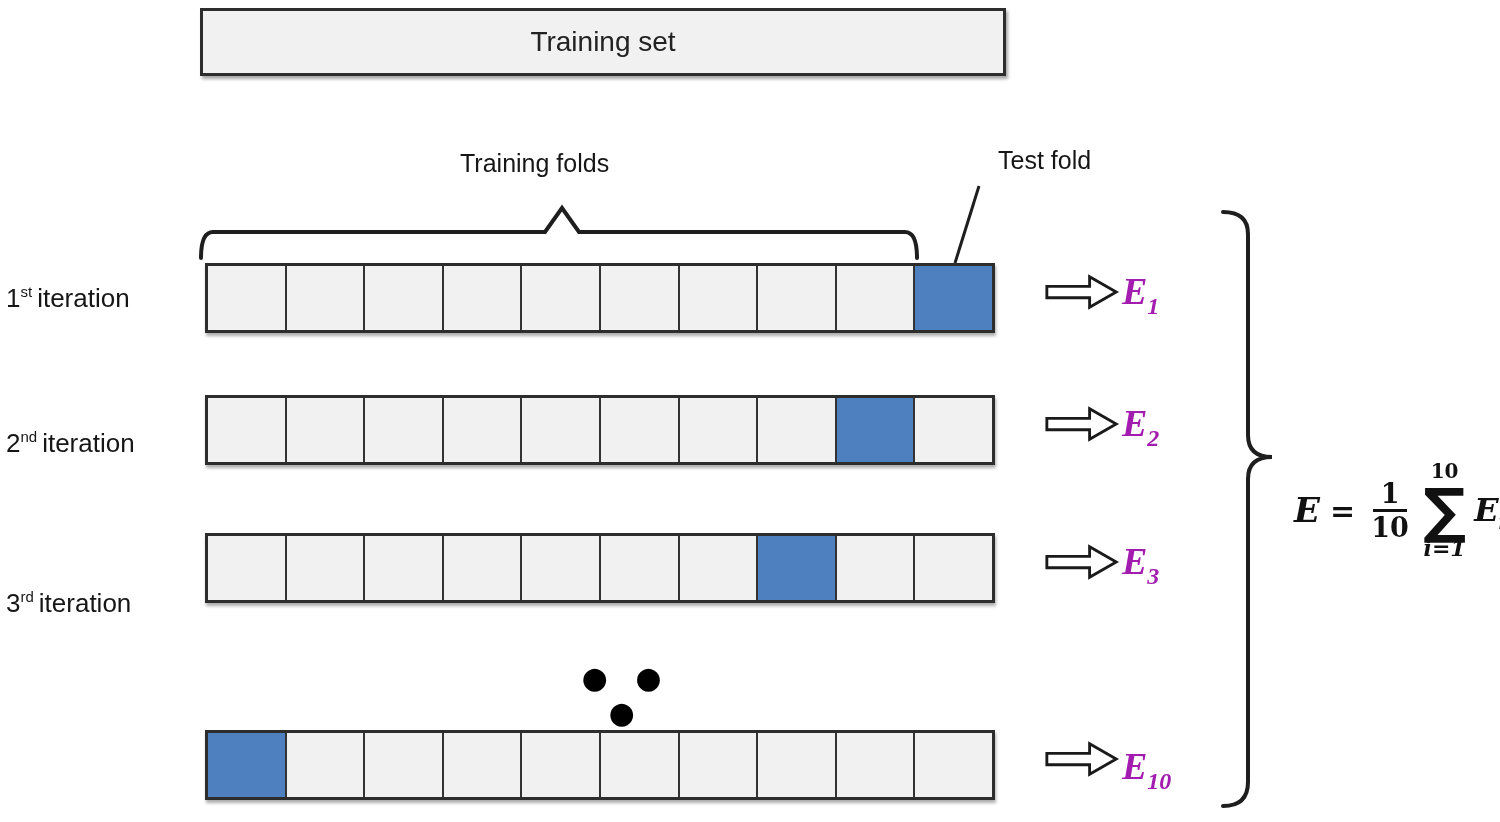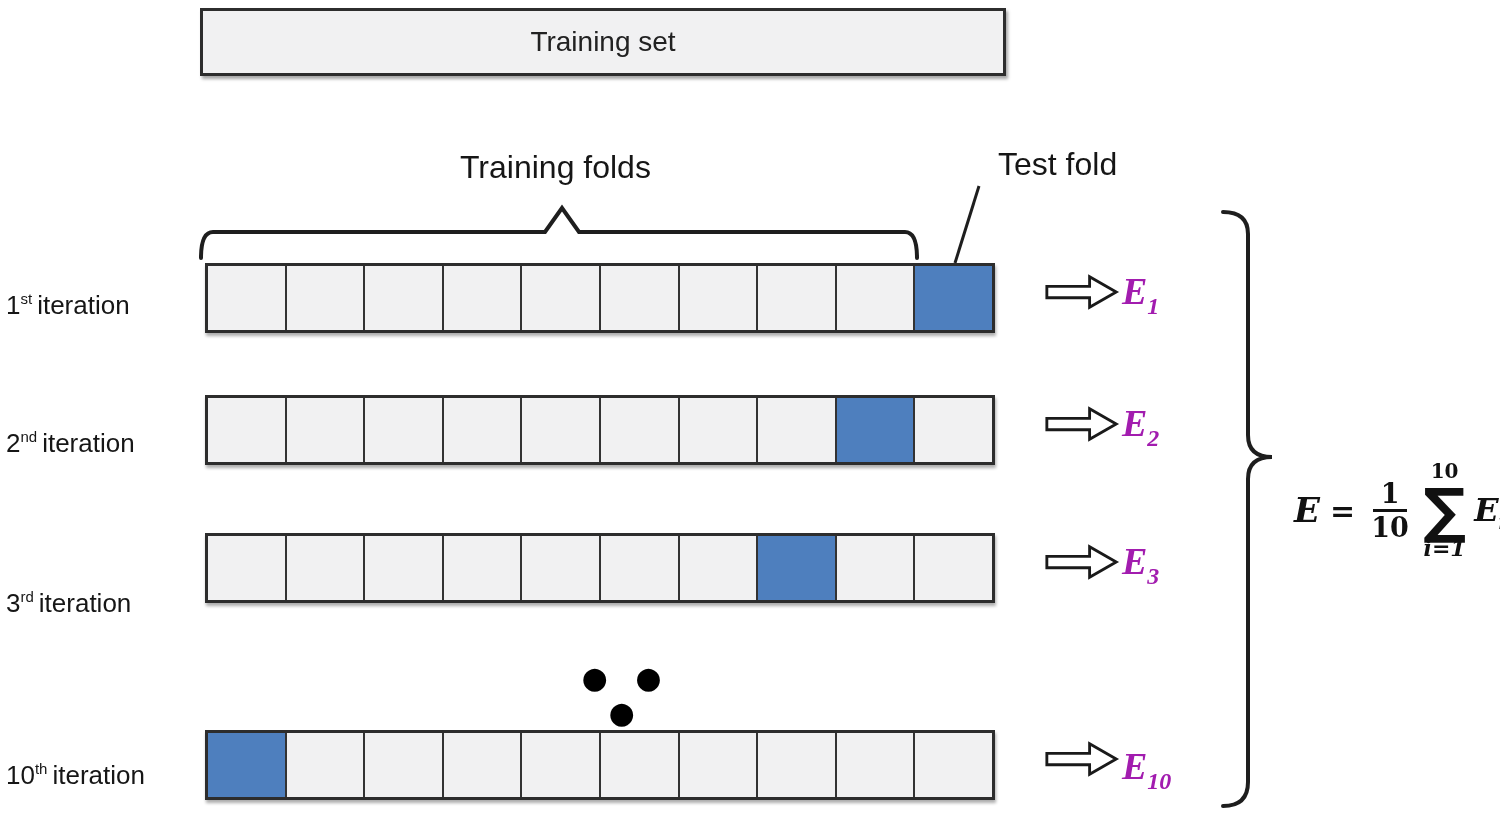--- a/index.html
+++ b/index.html
@@ -10,21 +10,21 @@
   
   .training-set-box{
     position:absolute;left:200px;top:8px;width:800px;height:62px;
     background:var(--fold-fill,#f1f1f1);
     border:3px solid var(--outline,#2d2d2d);
     box-shadow:2px 3px 3px rgba(0,0,0,0.35);
     display:flex;align-items:center;justify-content:center;
     font-size:28px;color:#222;
   }
   
-  .ann-label{position:absolute;font-size:32px;color:#161616;white-space:nowrap;}
+  .ann-label{position:absolute;font-size:25px;color:#161616;white-space:nowrap;}
   .lbl-training-folds{left:460px;top:149px;}
   .lbl-test-fold{left:973px;top:146px;margin-left:25px;}
   
   .iter-label{position:absolute;left:6px;font-size:26px;line-height:30px;color:#161616;white-space:nowrap;}
   .iter-label sup{font-size:15px;margin-right:5px;}
   
   .fold-row{
     position:absolute;left:205px;width:790px;height:70px;
     border:3px solid var(--outline,#2d2d2d);
     box-shadow:1px 3px 3px rgba(0,0,0,0.32);
@@ -74,31 +74,28 @@
   <div class="ann-label lbl-training-folds">Training folds</div>
   <svg class="stroke-shape" style="left:195px;top:200px" width="730" height="65" viewBox="0 0 730 65">
     <path d="M6,58 Q6,32 18,32 L350,32 L367,8 L384,32 L710,32 Q722,32 722,58" fill="none" stroke="#1e1e1e" stroke-width="4" stroke-linecap="round"></path>
   </svg>
 
   <div class="ann-label lbl-test-fold">Test fold</div>
   <svg class="stroke-shape" style="left:945px;top:182px" width="42" height="85" viewBox="0 0 42 85">
     <line x1="34" y1="4" x2="10" y2="81" stroke="#1e1e1e" stroke-width="3"></line>
   </svg>
 
-  <div class="iter-label" style="top:284px">
+  <div class="iter-label" style="top:277px">
     <span>1</span><sup>st</sup><span>iteration</span>
   </div>
   <div class="iter-label" style="top:422px">
     <span>2</span><sup>nd</sup><span>iteration</span>
   </div>
   <div class="iter-label" style="top:582px">
     <span>3</span><sup>rd</sup><span>iteration</span>
-  </div>
-  <div class="iter-label" style="top:754px">
-    <span>10</span><sup>th</sup><span>iteration</span>
   </div>
 
   <div class="fold-row" style="top:263px">
       <div class="fold-cell"></div>
       <div class="fold-cell"></div>
       <div class="fold-cell"></div>
       <div class="fold-cell"></div>
       <div class="fold-cell"></div>
       <div class="fold-cell"></div>
       <div class="fold-cell"></div>

